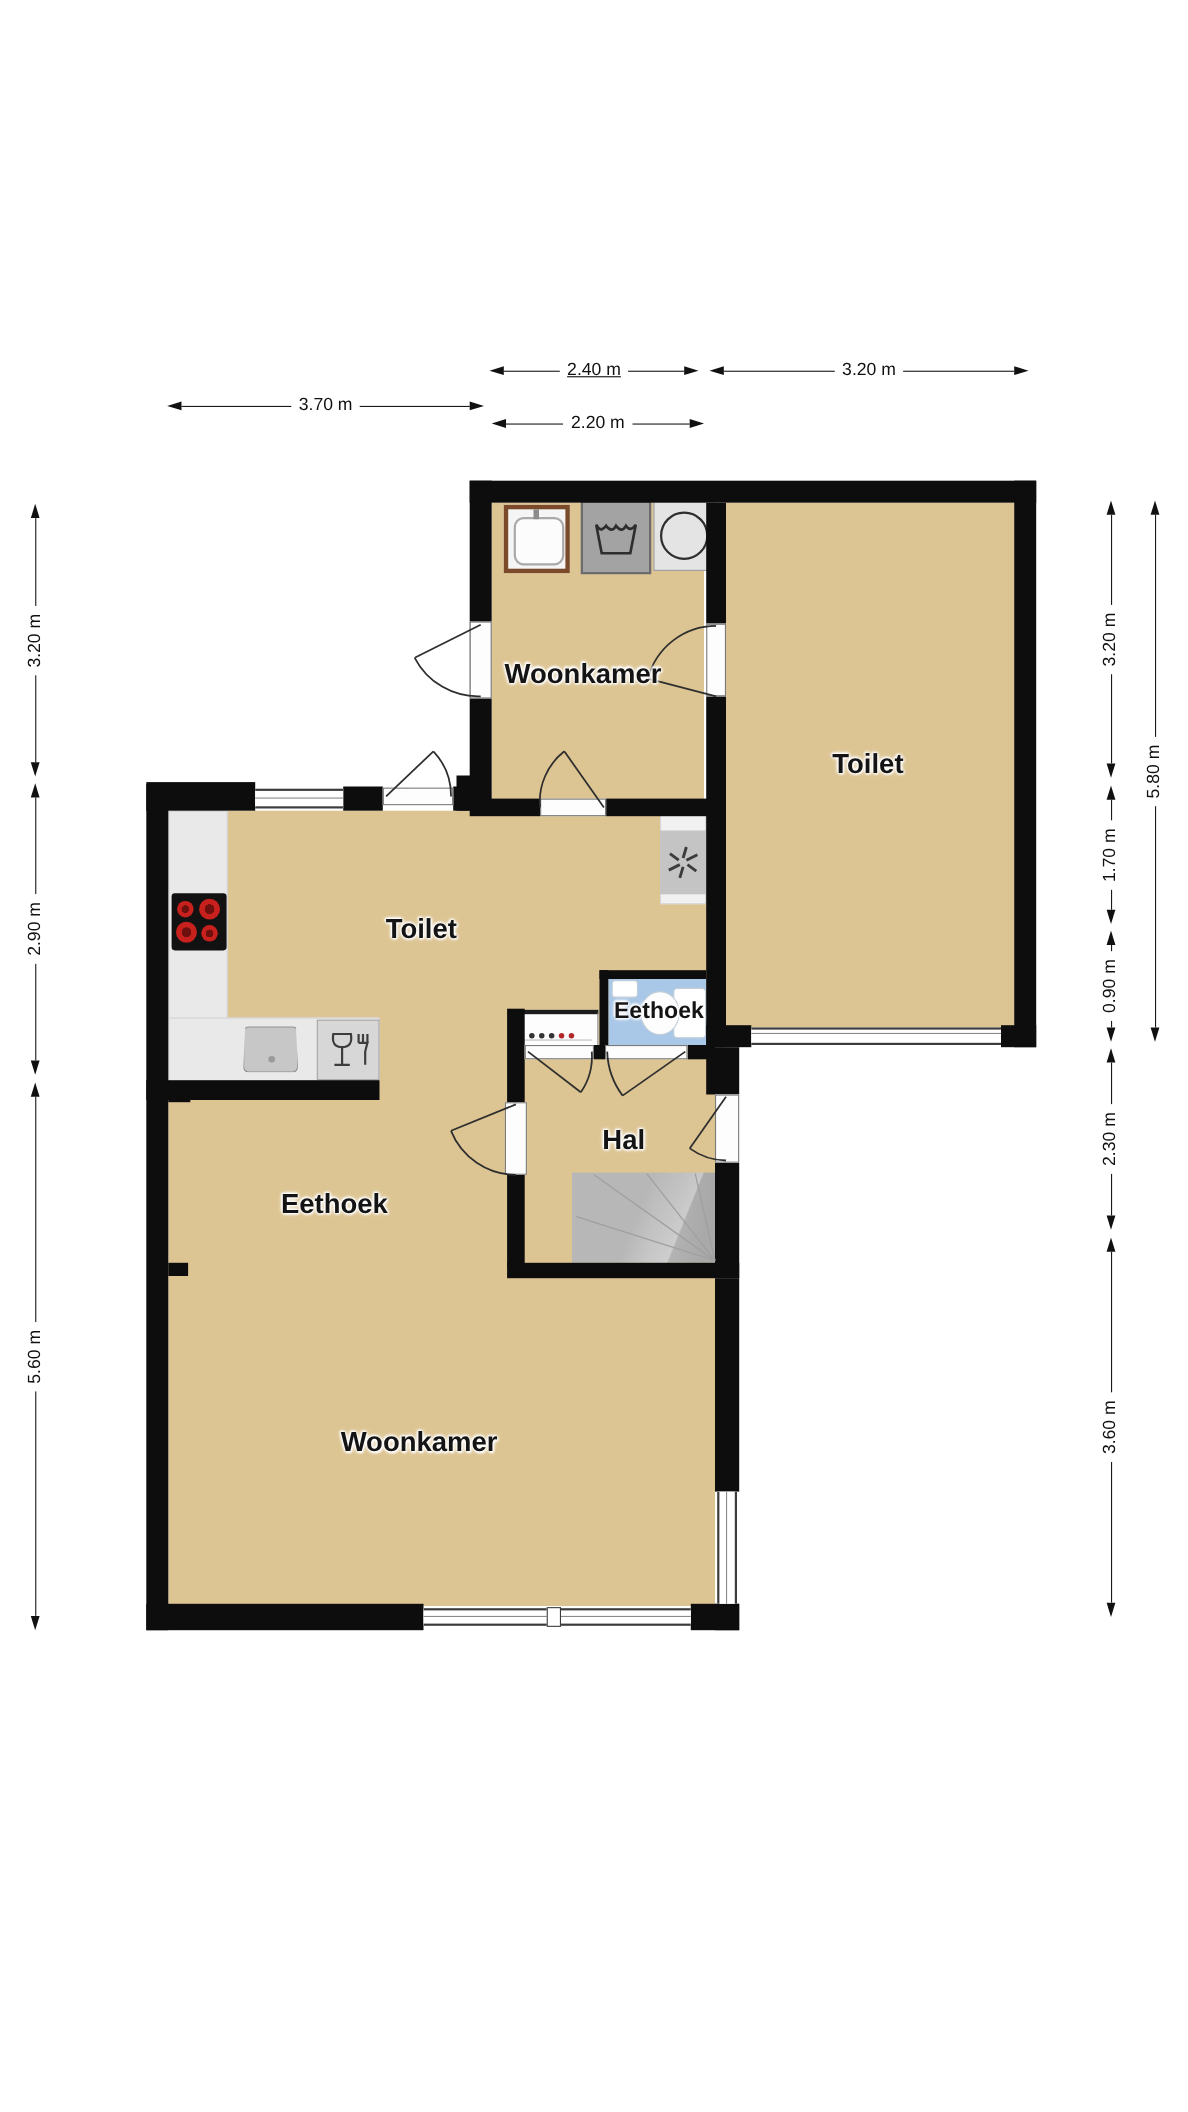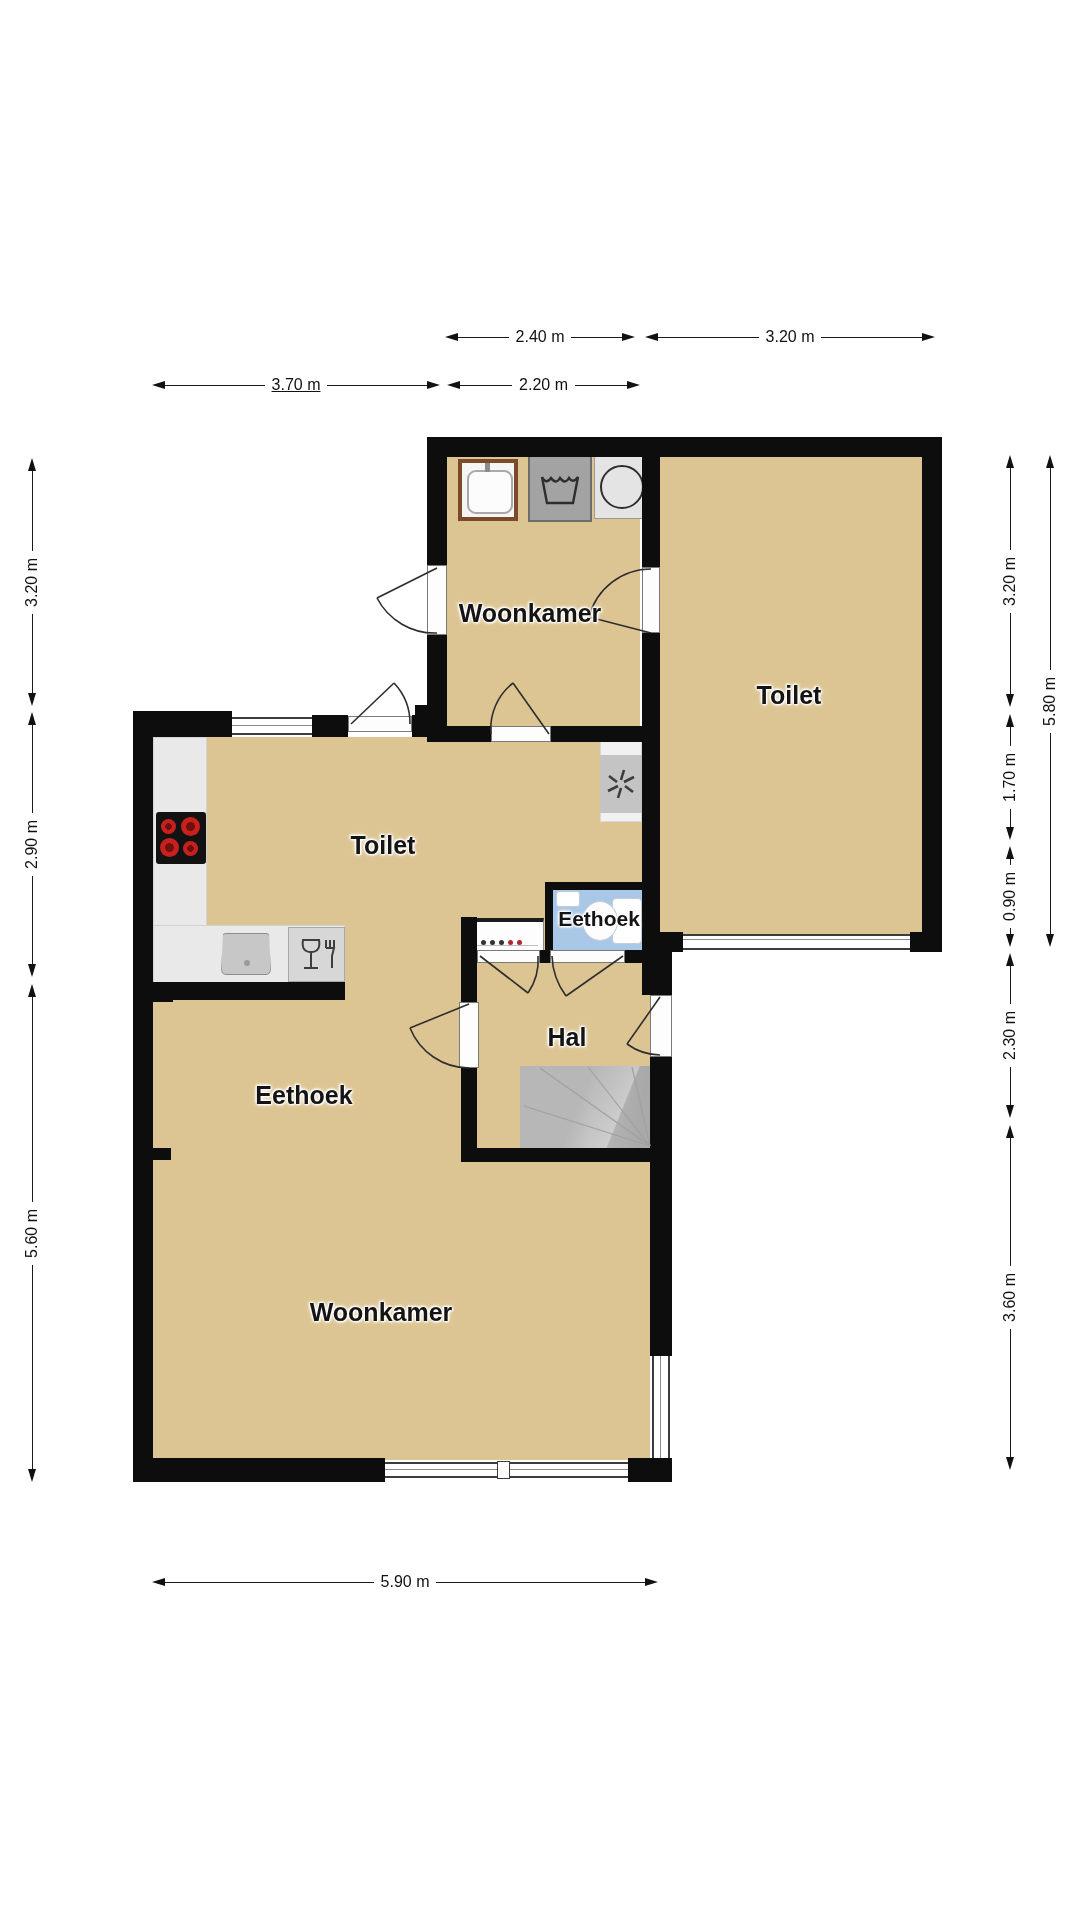--- a/index.html
+++ b/index.html
@@ -201,35 +201,35 @@
   </svg>
 
   <div class="room-label" style="left:530px;top:613px;">Woonkamer</div>
   <div class="room-label" style="left:789px;top:695px;">Toilet</div>
   <div class="room-label" style="left:383px;top:845px;">Toilet</div>
   <div class="room-label small" style="left:599px;top:919px;">Eethoek</div>
   <div class="room-label" style="left:567px;top:1037px;">Hal</div>
   <div class="room-label" style="left:304px;top:1095px;">Eethoek</div>
   <div class="room-label" style="left:381px;top:1312px;">Woonkamer</div>
 
-  <div class="dim dim-h" style="left:445px;top:328px;width:190px;">
+  <div class="dim dim-h" style="left:445px;top:328px;width:190px;text-decoration:underline;">
     <span class="ah al"></span>
       <span class="line"></span>
       <span class="lbl">2.40 m</span>
       <span class="line"></span>
       <span class="ah ar"></span>
   </div>
   <div class="dim dim-h" style="left:645px;top:328px;width:290px;">
     <span class="ah al"></span>
       <span class="line"></span>
       <span class="lbl">3.20 m</span>
       <span class="line"></span>
       <span class="ah ar"></span>
   </div>
-  <div class="dim dim-h" style="left:152px;top:376px;width:288px;text-decoration:underline;">
+  <div class="dim dim-h" style="left:152px;top:360px;width:288px;">
     <span class="ah al"></span>
       <span class="line"></span>
       <span class="lbl">3.70 m</span>
       <span class="line"></span>
       <span class="ah ar"></span>
   </div>
   <div class="dim dim-h" style="left:447px;top:376px;width:193px;">
     <span class="ah al"></span>
       <span class="line"></span>
       <span class="lbl">2.20 m</span>
@@ -295,21 +295,14 @@
       <span class="ah ab"></span>
   </div>
   <div class="dim dim-v" style="left:1041px;top:455px;height:492px;">
     <span class="ah at"></span>
       <span class="line"></span>
       <span class="lbl">5.80 m</span>
       <span class="line"></span>
       <span class="ah ab"></span>
   </div>
 
-  <div class="dim dim-h" style="left:152px;top:1573px;width:506px;">
-    <span class="ah al"></span>
-      <span class="line"></span>
-      <span class="lbl">5.90 m</span>
-      <span class="line"></span>
-      <span class="ah ar"></span>
-  </div>
 
 </div>
 
 </body></html>

